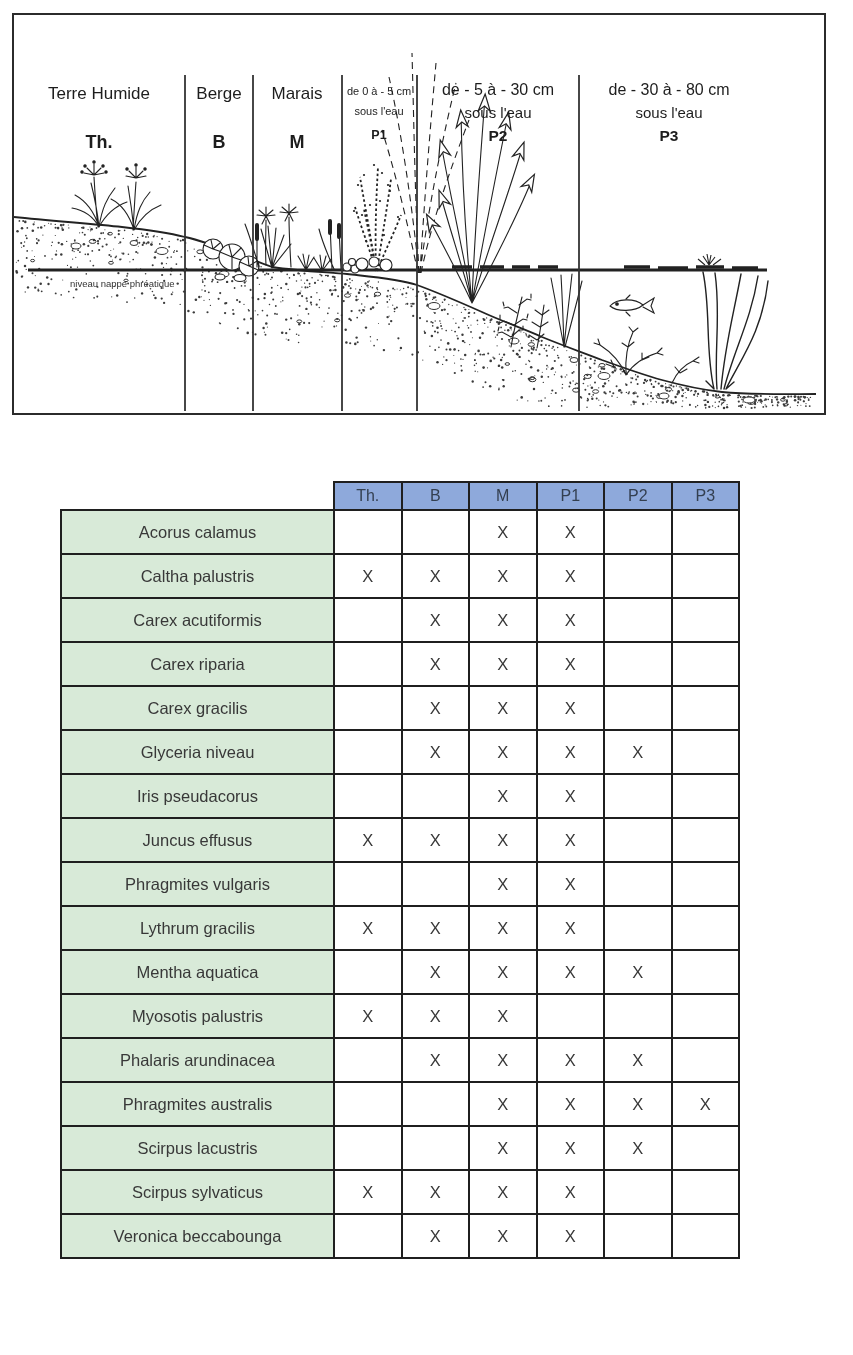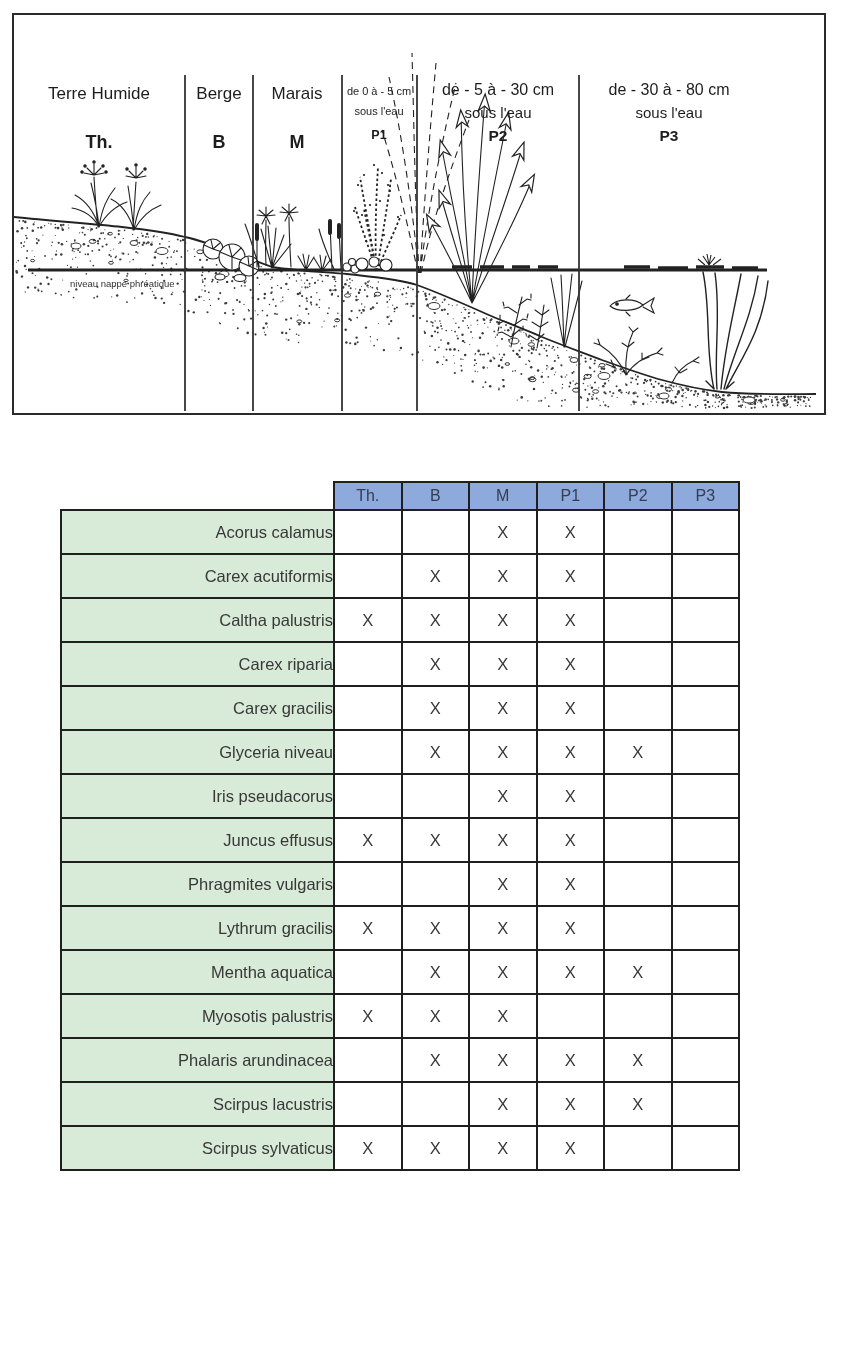--- a/index.html
+++ b/index.html
@@ -29,21 +29,21 @@
     border-collapse:collapse;table-layout:fixed;
   }
   th,td{padding:0;margin:0;text-align:center;vertical-align:middle;
     font-weight:normal;color:var(--body-text);font-size:16.5px;}
   th.zone{
     background:var(--blue);border:2px solid var(--tborder);
     color:var(--header-text);height:26px;font-size:16px;
   }
   th.corner{border:none;background:transparent;}
   td{border:2px solid var(--tborder);height:42px;}
-  td.species{background:var(--green);text-align:right;}
+  td.species{background:var(--green);}
   td.mark{background:#fff;}
 </style>
 </head>
 <body>
 
 <div class="figure-box">
 <svg width="810" height="398" viewBox="0 0 810 398">
 
   <g fill="#3b3b3b" stroke="none">
         <circle cx="11.3" cy="206.9" r="1.28"></circle>
@@ -1414,38 +1414,38 @@
       <tr>
         <td class="species">Acorus calamus</td>
         <td class="mark"></td>
         <td class="mark"></td>
         <td class="mark">X</td>
         <td class="mark">X</td>
         <td class="mark"></td>
         <td class="mark"></td>
       </tr>
       <tr>
+        <td class="species">Caltha palustris</td>
+        <td class="mark">X</td>
+        <td class="mark">X</td>
+        <td class="mark">X</td>
+        <td class="mark">X</td>
+        <td class="mark"></td>
+        <td class="mark"></td>
+      </tr>
+      <tr>
         <td class="species">Carex acutiformis</td>
         <td class="mark"></td>
         <td class="mark">X</td>
         <td class="mark">X</td>
         <td class="mark">X</td>
         <td class="mark"></td>
         <td class="mark"></td>
       </tr>
       <tr>
-        <td class="species">Caltha palustris</td>
-        <td class="mark">X</td>
-        <td class="mark">X</td>
-        <td class="mark">X</td>
-        <td class="mark">X</td>
-        <td class="mark"></td>
-        <td class="mark"></td>
-      </tr>
-      <tr>
         <td class="species">Carex riparia</td>
         <td class="mark"></td>
         <td class="mark">X</td>
         <td class="mark">X</td>
         <td class="mark">X</td>
         <td class="mark"></td>
         <td class="mark"></td>
       </tr>
       <tr>
         <td class="species">Carex gracilis</td>
@@ -1522,31 +1522,49 @@
       <tr>
         <td class="species">Phalaris arundinacea</td>
         <td class="mark"></td>
         <td class="mark">X</td>
         <td class="mark">X</td>
         <td class="mark">X</td>
         <td class="mark">X</td>
         <td class="mark"></td>
       </tr>
       <tr>
+        <td class="species">Phragmites australis</td>
+        <td class="mark"></td>
+        <td class="mark"></td>
+        <td class="mark">X</td>
+        <td class="mark">X</td>
+        <td class="mark">X</td>
+        <td class="mark">X</td>
+      </tr>
+      <tr>
         <td class="species">Scirpus lacustris</td>
         <td class="mark"></td>
         <td class="mark"></td>
         <td class="mark">X</td>
         <td class="mark">X</td>
         <td class="mark">X</td>
         <td class="mark"></td>
       </tr>
       <tr>
         <td class="species">Scirpus sylvaticus</td>
         <td class="mark">X</td>
+        <td class="mark">X</td>
+        <td class="mark">X</td>
+        <td class="mark">X</td>
+        <td class="mark"></td>
+        <td class="mark"></td>
+      </tr>
+      <tr>
+        <td class="species">Veronica beccabounga</td>
+        <td class="mark"></td>
         <td class="mark">X</td>
         <td class="mark">X</td>
         <td class="mark">X</td>
         <td class="mark"></td>
         <td class="mark"></td>
       </tr>
     </tbody>
 </table>
 
 </body></html>

